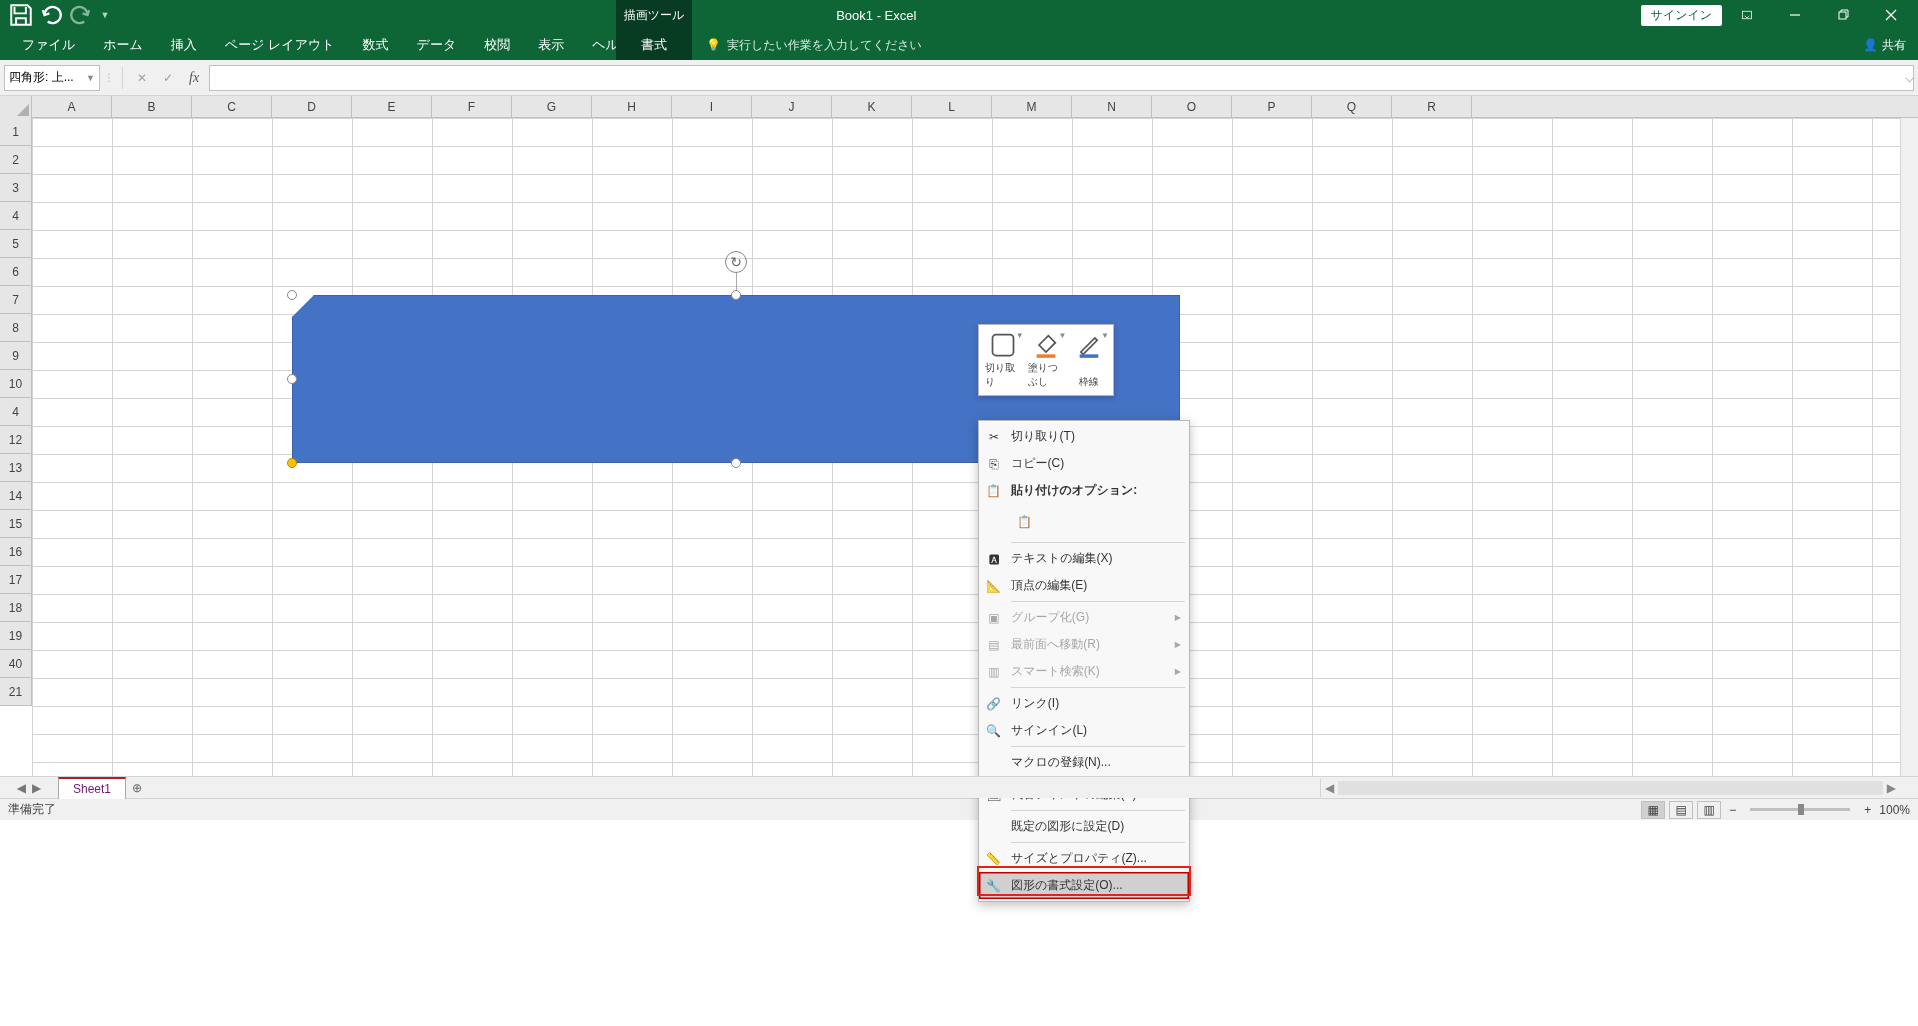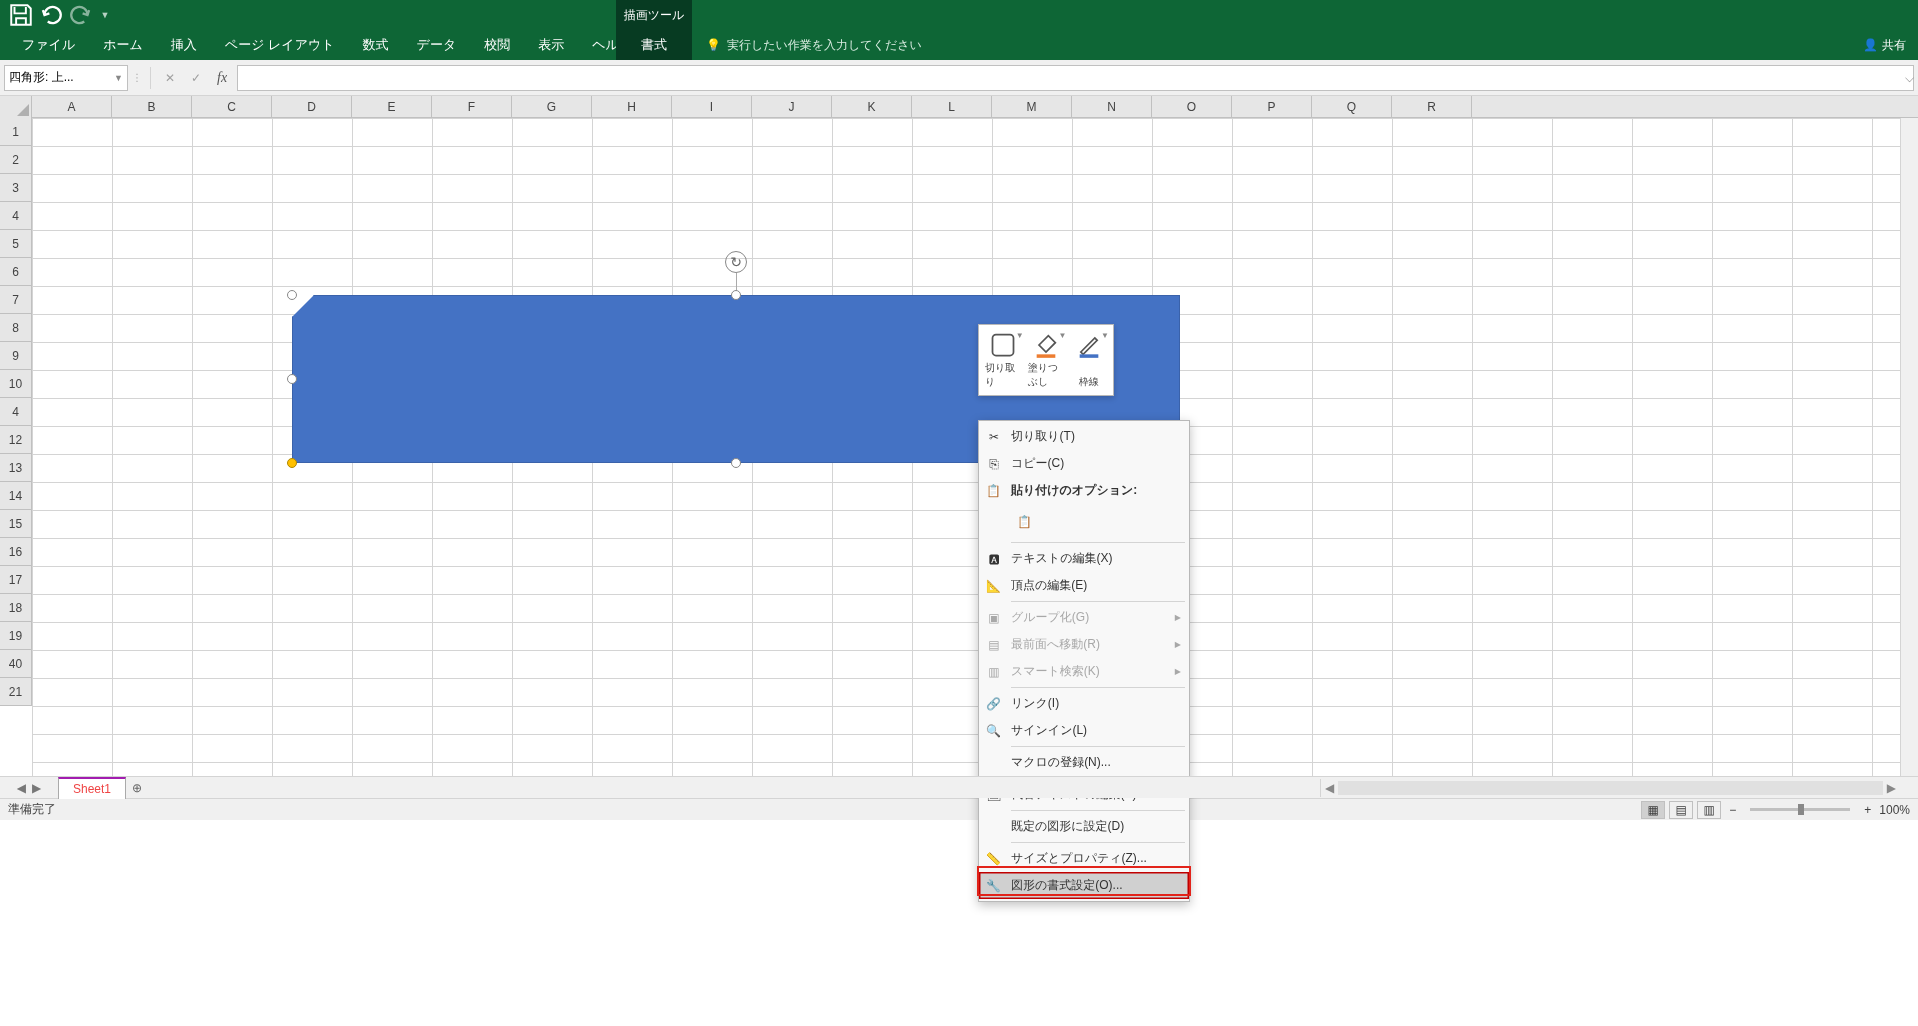--- a/index.html
+++ b/index.html
@@ -18,21 +18,21 @@
 
 
 .ribbon-tabs { background: #0e6636; height: 30px; display: flex; align-items: center; color: #fff; padding-left: 8px; position: relative; }
 .rtab { padding: 0 14px; height: 30px; display: flex; align-items: center; font-size: 13px; }
 .rtab.active { background: #073b22; }
 .tell-me { position: absolute; left: 706px; display: flex; align-items: center; gap: 6px; color: #d9ece1; }
 .share-btn { position: absolute; right: 12px; display: flex; align-items: center; gap: 4px; }
 
 
 .formula-bar { height: 36px; display: flex; align-items: center; border-bottom: 1px solid #d4d4d4; background: #f0f0f0; padding: 4px; gap: 4px; position: relative; }
-.name-box { width: 124px; height: 26px; background: #fff; border: 1px solid #c0c0c0; display: flex; align-items: center; padding: 0 4px; font-size: 12px; justify-content: space-between; }
+.name-box { width: 96px; height: 26px; background: #fff; border: 1px solid #c0c0c0; display: flex; align-items: center; padding: 0 4px; font-size: 12px; justify-content: space-between; }
 .fb-sep { width: 1px; height: 22px; background: #d4d4d4; margin: 0 4px; }
 .fb-btn { width: 22px; height: 22px; display: flex; align-items: center; justify-content: center; color: #a0a0a0; }
 .fx { font-style: italic; font-family: "Times New Roman", serif; font-size: 14px; color: #555; padding: 0 6px; }
 .fb-input { flex: 1; height: 26px; background: #fff; border: 1px solid #c0c0c0; }
 .fb-expand { position: absolute; right: 4px; color: #888; }
 
 
 .grid-area { position: relative; height: 680px; background: #fff; }
 .col-headers { position: absolute; left: 0; top: 0; height: 22px; display: flex; background: #e6e6e6; border-bottom: 1px solid #c0c0c0; width: 100%; }
 .sel-all { width: 32px; height: 22px; border-right: 1px solid #c0c0c0; background: #e6e6e6; position: relative; }
@@ -71,21 +71,21 @@
 .ctx-item .arrow { position: absolute; right: 8px; color: inherit; font-size: 8px; }
 .ctx-icon { position: absolute; left: 6px; width: 18px; height: 18px; display: flex; align-items: center; justify-content: center; }
 .ctx-sep { height: 1px; background: #d4d4d4; margin: 2px 4px 2px 32px; }
 .ctx-paste-opts { height: 36px; display: flex; align-items: center; padding-left: 32px; }
 .paste-opt { width: 28px; height: 28px; border: 1px solid transparent; display:flex; align-items:center; justify-content:center; }
 .red-box { position: absolute; left: 977px; top: 770px; width: 214px; height: 30px; border: 2.5px solid #e2231a; pointer-events: none; z-index: 50; }
 
 
 .sheet-tabs { height: 22px; background: #f0f0f0; border-top: 1px solid #d4d4d4; display: flex; align-items: center; position: relative; }
 .st-nav { width: 58px; display: flex; align-items: center; justify-content: center; gap: 6px; color: #777; }
-.st-tab { padding: 0 14px; height: 22px; border: 1px solid #aaa; border-bottom: none; background: #fff; font-size: 12px; display: flex; align-items: center; color: #ef4444; border-top: 2px solid #a21caf;}
+.st-tab { padding: 0 14px; height: 22px; border: 1px solid #aaa; border-bottom: none; background: #fff; font-size: 12px; display: flex; align-items: center; color: #701a75; border-top: 2px solid #b91c1c;}
 .st-add { width: 22px; height: 22px; display: flex; align-items: center; justify-content: center; color: #666; }
 .hscroll { position: absolute; right: 18px; width: 580px; height: 18px; background: #f0f0f0; border-left: 1px solid #d4d4d4; display: flex; align-items: center; }
 .hscroll-track { flex:1; height: 14px; background: #e0e0e0; }
 
 
 .status-bar { height: 22px; background: #f0f0f0; border-top: 1px solid #d4d4d4; display: flex; align-items: center; padding: 0 8px; font-size: 12px; color: #404040; justify-content: space-between; }
 .sb-right { display: flex; align-items: center; gap: 4px; }
 .view-btn { width: 24px; height: 18px; border: 1px solid #c0c0c0; display: flex; align-items: center; justify-content: center; }
 .view-btn.active { background: #d0d0d0; }
 .zoom-slider { width: 100px; height: 3px; background: #c0c0c0; position: relative; margin: 0 6px; }
@@ -108,21 +108,48 @@
         </svg>
       </div>
     <div class="qat-btn" style="opacity:0.5">
         <svg viewBox="0 0 16 16">
           <path d="M12 8 A5 5 0 1 0 10 12" fill="none" stroke="#fff" stroke-width="1.4"></path>
           <path d="M13 5 L12 8 L9 7" fill="none" stroke="#fff" stroke-width="1.4"></path>
         </svg>
       </div>
     <div class="qat-btn" style="width:14px;font-size:9px;opacity:0.7">▼</div>
   </div>
+  <div class="title-center">Book1  -  Excel</div>
   <div class="title-tool">描画ツール</div>
+  <div class="title-right">
+    <div class="signin-btn">サインイン</div>
+    <div class="wc-btn">
+        <svg viewBox="0 0 16 16">
+          <rect x="2" y="3" width="12" height="10" fill="none" stroke="#fff"></rect>
+          <path d="M5 9 L8 12 L11 9" fill="none" stroke="#fff"></path>
+        </svg>
+      </div>
+    <div class="wc-btn">
+        <svg viewBox="0 0 12 12">
+          <line x1="1" y1="6" x2="11" y2="6" stroke="#fff" stroke-width="1.2"></line>
+        </svg>
+      </div>
+    <div class="wc-btn">
+        <svg viewBox="0 0 12 12">
+          <rect x="2" y="3" width="7" height="7" fill="none" stroke="#fff"></rect>
+          <path d="M4 3 V1 H11 V8 H9" fill="none" stroke="#fff"></path>
+        </svg>
+      </div>
+    <div class="wc-btn">
+        <svg viewBox="0 0 12 12">
+          <line x1="1" y1="1" x2="11" y2="11" stroke="#fff" stroke-width="1.2"></line>
+          <line x1="11" y1="1" x2="1" y2="11" stroke="#fff" stroke-width="1.2"></line>
+        </svg>
+      </div>
+  </div>
 </div>
 
 <div class="ribbon-tabs">
   <div class="rtab">ファイル</div>
   <div class="rtab">ホーム</div>
   <div class="rtab">挿入</div>
   <div class="rtab">ページ レイアウト</div>
   <div class="rtab">数式</div>
   <div class="rtab">データ</div>
   <div class="rtab">校閲</div>

